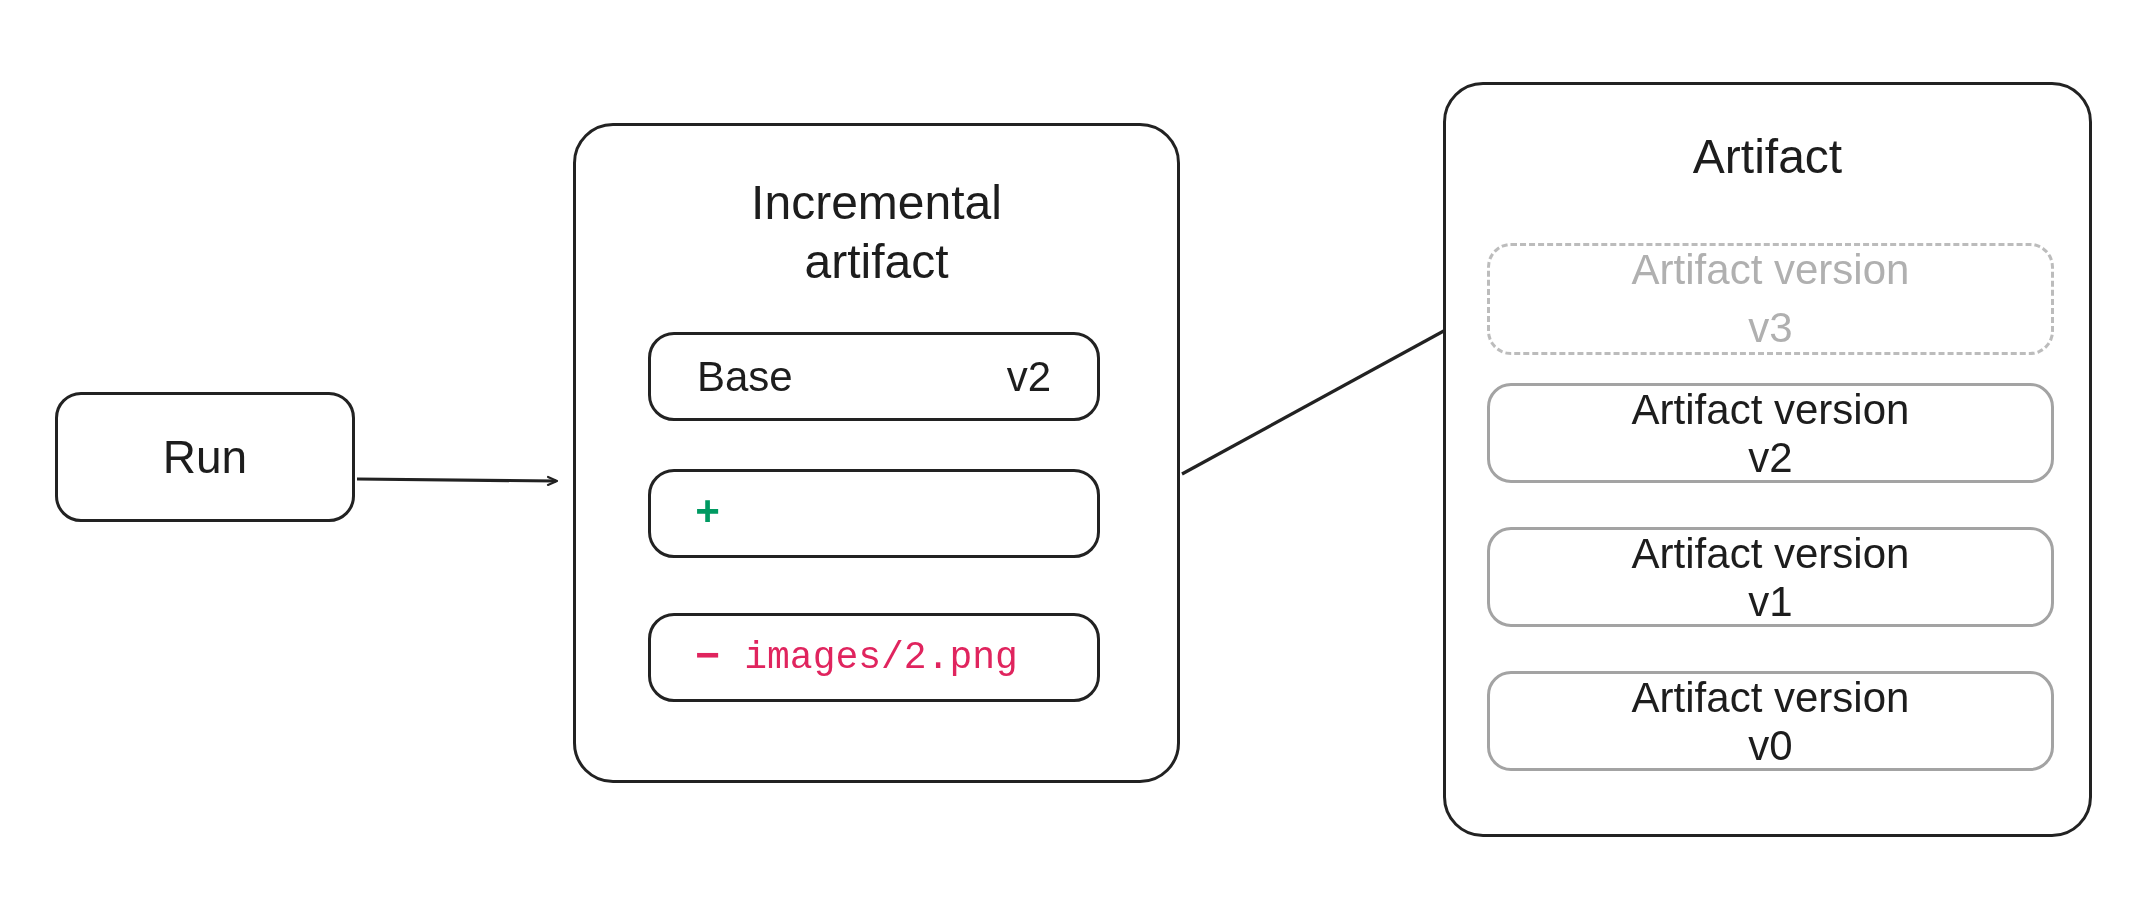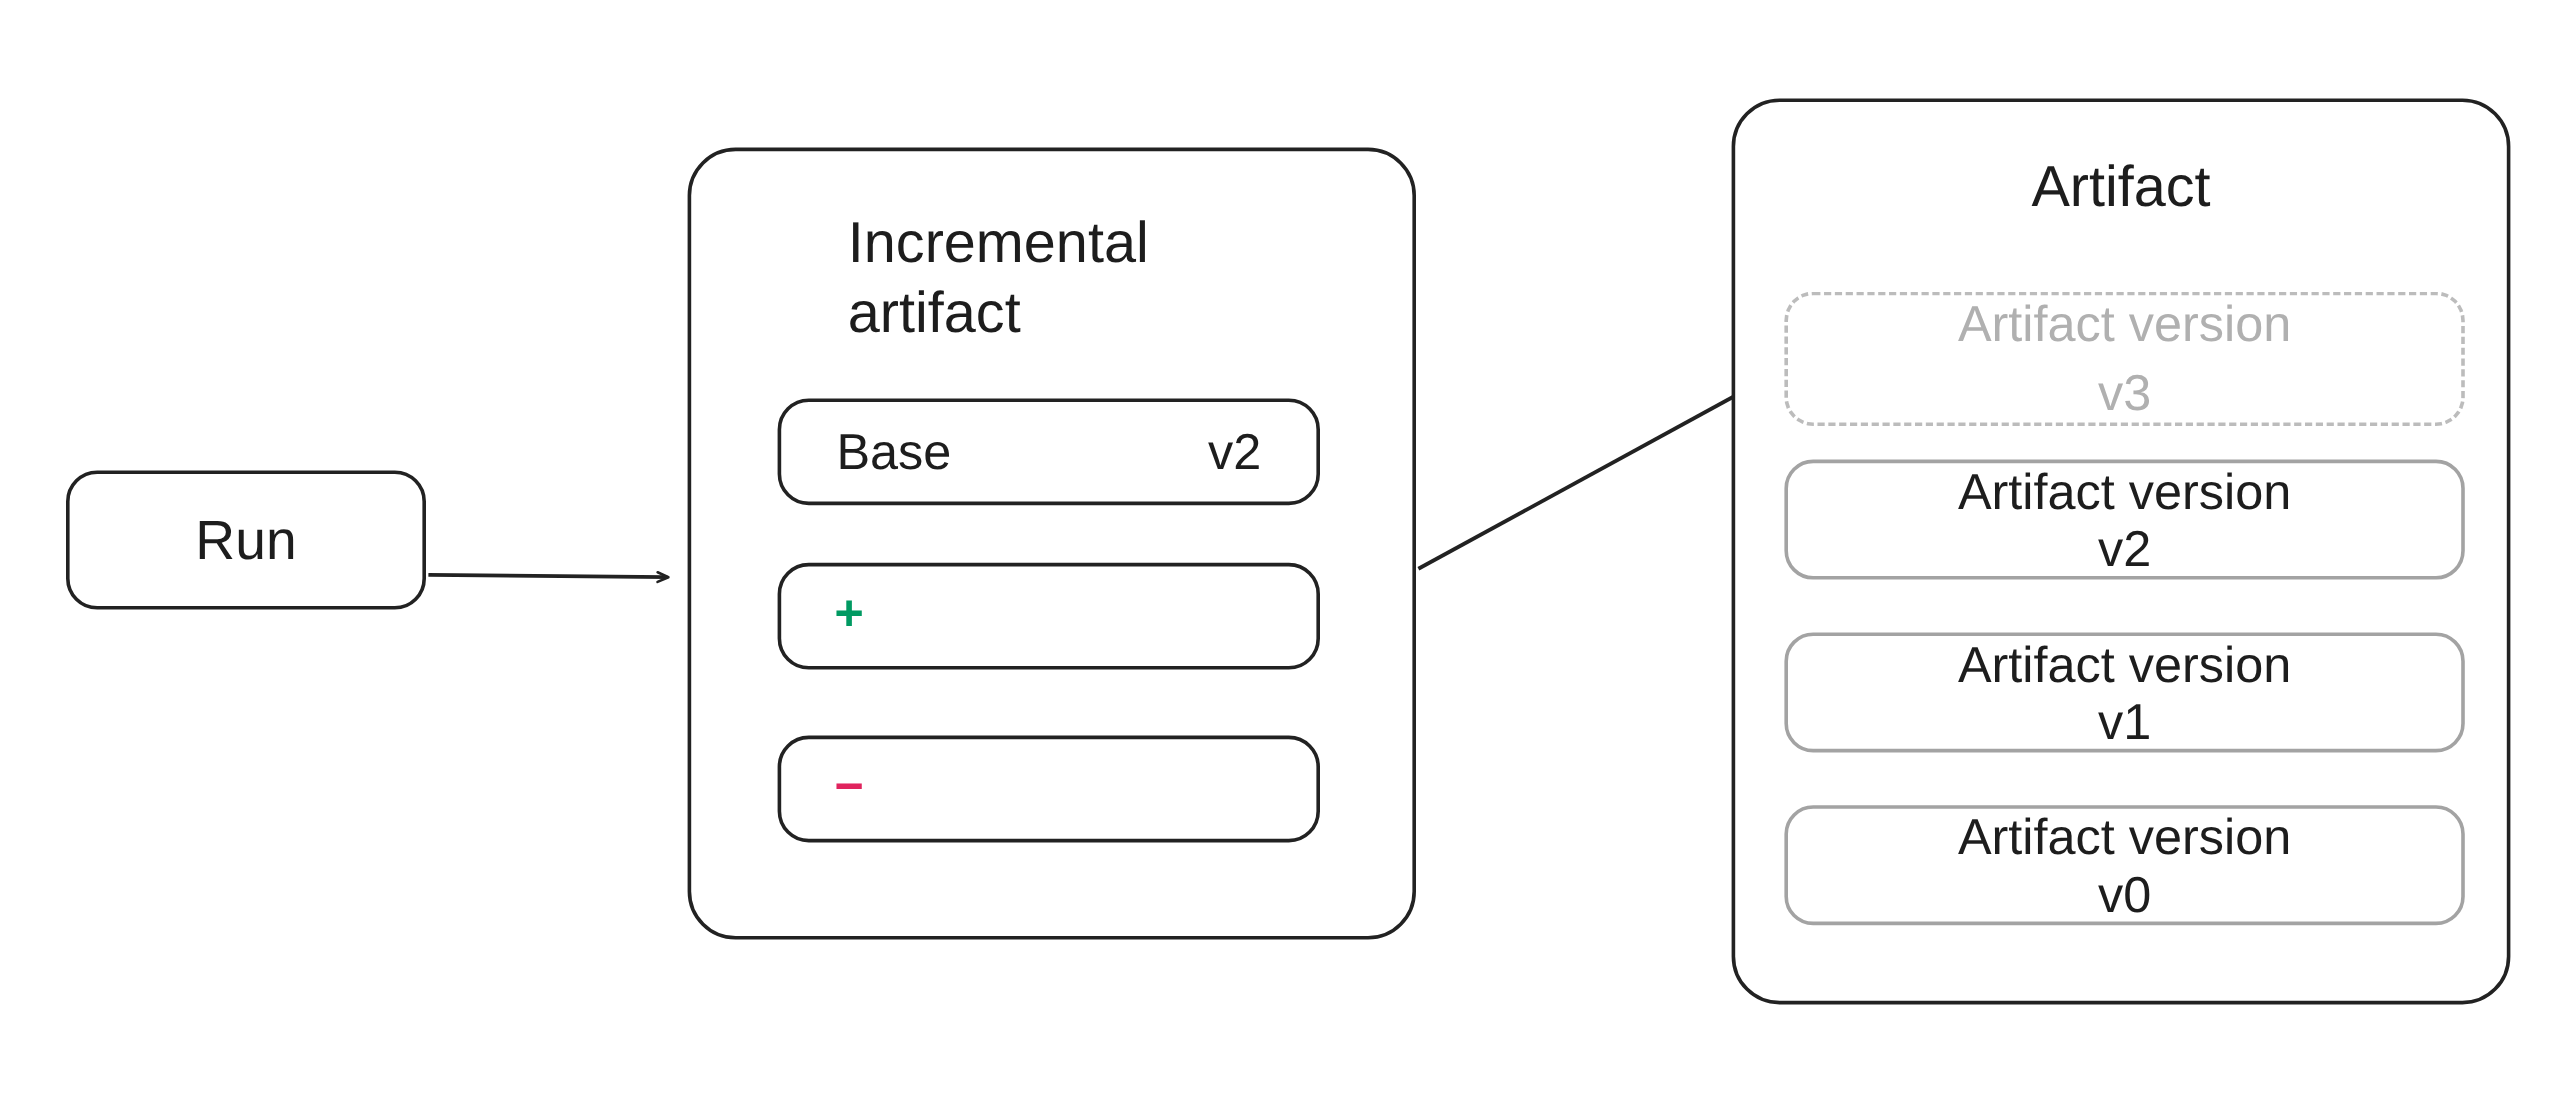--- a/index.html
+++ b/index.html
@@ -23,37 +23,38 @@
   }
 
   .node {
     position: absolute;
     background: #ffffff;
   }
 
   
   .run-box {
     left: 55px; top: 392px;
-    width: 300px; height: 116px;
+    width: 300px; height: 130px;
     border: 3.5px solid #222222;
     border-radius: 26px;
     display: flex; align-items: center; justify-content: center;
     font-size: 46px;
   }
 
   
   .incremental-box {
     left: 573px; top: 123px;
     width: 607px; height: 660px;
     border: 3.5px solid #222222;
     border-radius: 40px;
   }
   .incremental-title {
     margin: 48px auto 0 auto;
     width: 340px;
+    text-align: center;
     font-size: 48px;
     line-height: 1.22;
   }
 
   .pill {
     position: absolute;
     left: 72px;
     width: 452px;
     height: 89px;
     border: 3.5px solid #222222;
@@ -145,20 +146,21 @@
 
     <div class="pill add-row">
       <div class="diff-content">
         <span class="diff-sign">+</span>
       </div>
     </div>
 
     <div class="pill remove-row">
       <div class="diff-content">
         <span class="diff-sign">−</span>
+        <span>images/2.png</span>
       </div>
     </div>
   </div>
 
   <div class="node artifact-box">
     <div class="artifact-title">Artifact</div>
 
     <div class="version-row pending">
       <span>Artifact version</span>
       <span>v3</span>

